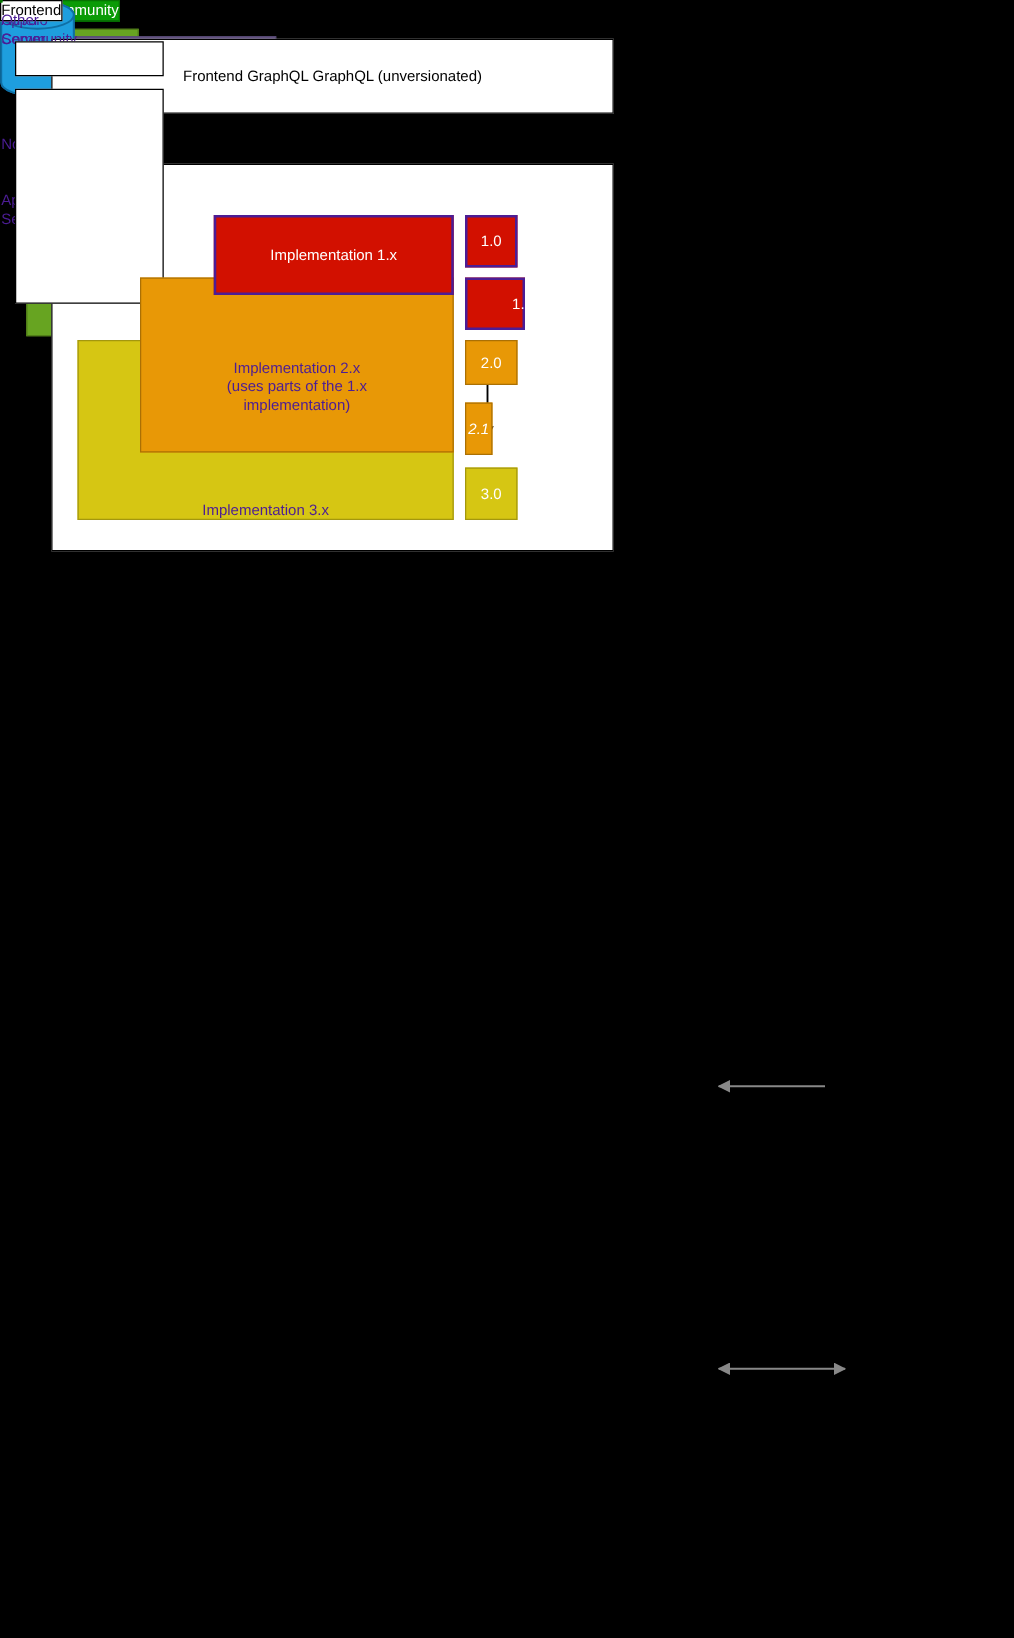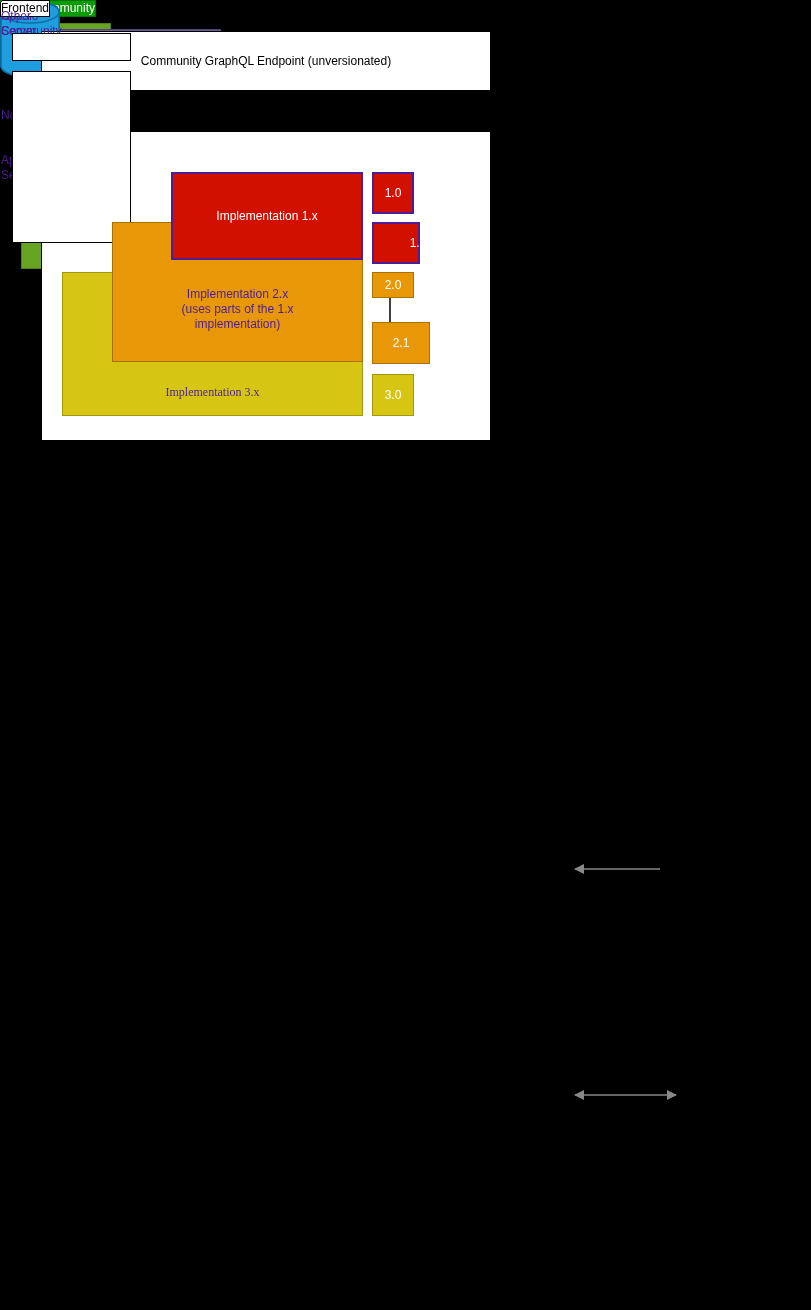--- a/index.html
+++ b/index.html
@@ -89,49 +89,49 @@
       <path d="M1 12 A29 11 0 0 1 59 12 L59 66 A29 11 0 0 1 1 66 Z" fill="var(--blue)" stroke="#0f6fa5" stroke-width="1.5"></path>
       <ellipse cx="30" cy="12" rx="29" ry="11" fill="var(--blue)" stroke="#0f6fa5" stroke-width="1.5"></ellipse>
     </svg>
     <span class="cyl-label">DB</span>
   </div>
 
   <div class="green" style="position:absolute;left:80;top:808;width:540;height:494;">
     <span class="container-label" style="top:8px;">Appolo Server</span>
 
     <div class="box white" style="left:40px;top:30px;width:450px;height:60px;">
-      <span>Community GraphQL Endpoint (unversionated)</span>
+      <span>Frontend GraphQL GraphQL (unversionated)</span>
     </div>
 
     <div class="white" style="position:absolute;left:40px;top:130px;width:450px;height:310px;">
 
       <div class="yellow" style="position:absolute;left:20px;top:140px;width:301px;height:144px;z-index:1;">
-        <span class="container-label" style="top:112px;font-family:Liberation Serif, serif;">Implementation 3.x</span>
+        <span class="container-label" style="top:128px;">Implementation 3.x</span>
       </div>
 
       <div class="orange" style="position:absolute;left:70px;top:90px;width:251px;height:140px;z-index:2;">
         <span class="container-label pre" style="top:64px;">Implementation 2.x
 (uses parts of the 1.x
 implementation)</span>
       </div>
 
-      <div class="box red" style="left:129px;top:40px;width:192px;height:88px;z-index:3;">
+      <div class="box red" style="left:129px;top:40px;width:192px;height:64px;z-index:3;">
         <span>Implementation 1.x</span>
       </div>
 
       <div class="box red" style="left:330px;top:40px;width:42px;height:42px;z-index:3;">
         <span>1.0</span>
       </div>
       <div class="box red" style="left:330px;top:90px;width:42px;height:42px;z-index:3;padding-left:44px;">
         <span>1.1</span>
       </div>
-      <div class="box orange" style="left:330px;top:140px;width:42px;height:26px;z-index:3;">
+      <div class="box orange" style="left:330px;top:140px;width:42px;height:36px;z-index:3;">
         <span>2.0</span>
       </div>
-      <div class="box orange" style="left:330px;top:190px;width:58px;height:42px;z-index:3;">
+      <div class="box orange" style="left:330px;top:190px;width:22px;height:42px;z-index:3;font-style:italic;">
         <span>2.1</span>
       </div>
       <div class="box yellow" style="left:330px;top:242px;width:42px;height:42px;z-index:3;justify-content:center;">
         <span>3.0</span>
       </div>
     </div>
   </div>
 
   <div class="box white" style="left:660;top:838;width:120;height:60;">
     <span>Frontend</span>

